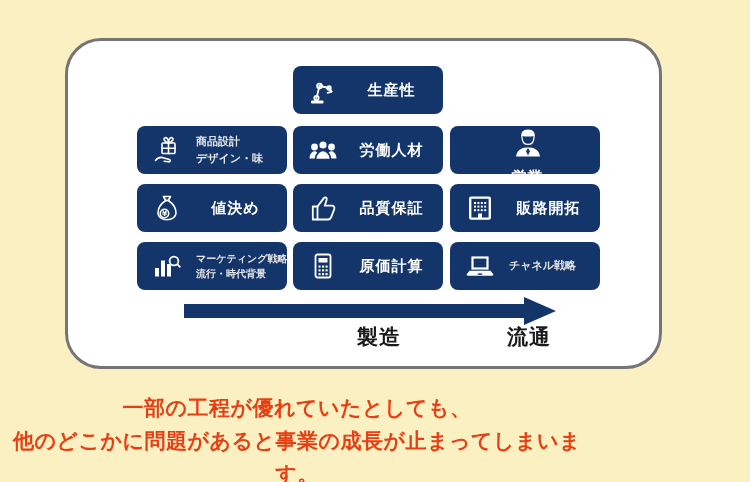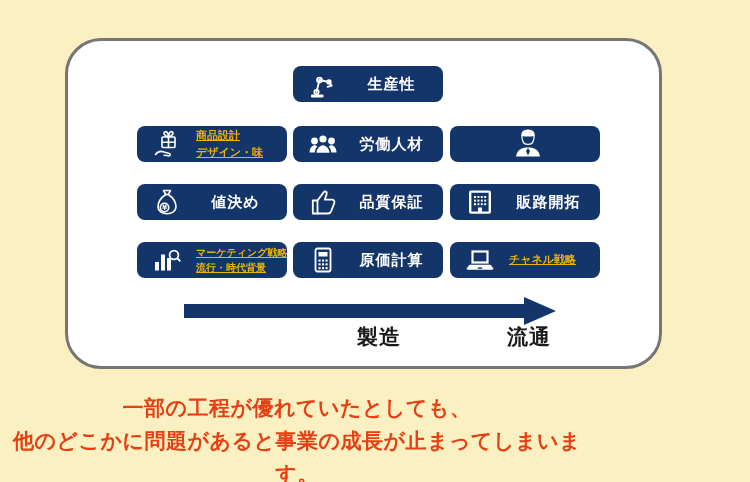--- a/index.html
+++ b/index.html
@@ -16,21 +16,21 @@
   .card {
     position:absolute;
     left:65px; top:38px;
     width:597px; height:331px;
     background:#ffffff;
     border:3px solid #757575;
     border-radius:36px;
   }
   .box {
     position:absolute;
-    width:150px; height:36px;
+    width:150px; height:48px;
     background:#133569;
     border-radius:8px;
     display:flex;
     align-items:center;
     padding:0 8px 0 13px;
     gap:8px;
   }
   .box .icon {
     flex:0 0 34px;
     width:34px; height:34px;
@@ -43,24 +43,23 @@
     color:#ffffff;
     font-weight:bold;
     font-size:15px;
     letter-spacing:1px;
     white-space:nowrap;
   }
   .box .labels {
     flex:1;
     text-align:left;
     padding-left:4px;
-    color:#eab308;
+    color:#e5e5e5;
     font-weight:bold;
     line-height:1.55;
-    text-decoration:underline;
   }
   .box .labels .l { font-size:11px; white-space:nowrap; }
   .box .labels.small .l { font-size:10px; }
 
   
   .pos-r1c2 { left:293px; top:66px;  }
   .pos-r2c1 { left:137px; top:126px; }
   .pos-r2c2 { left:293px; top:126px; }
   .pos-r2c3 { left:450px; top:126px;flex-direction:column; }
   .pos-r3c1 { left:137px; top:184px; }

